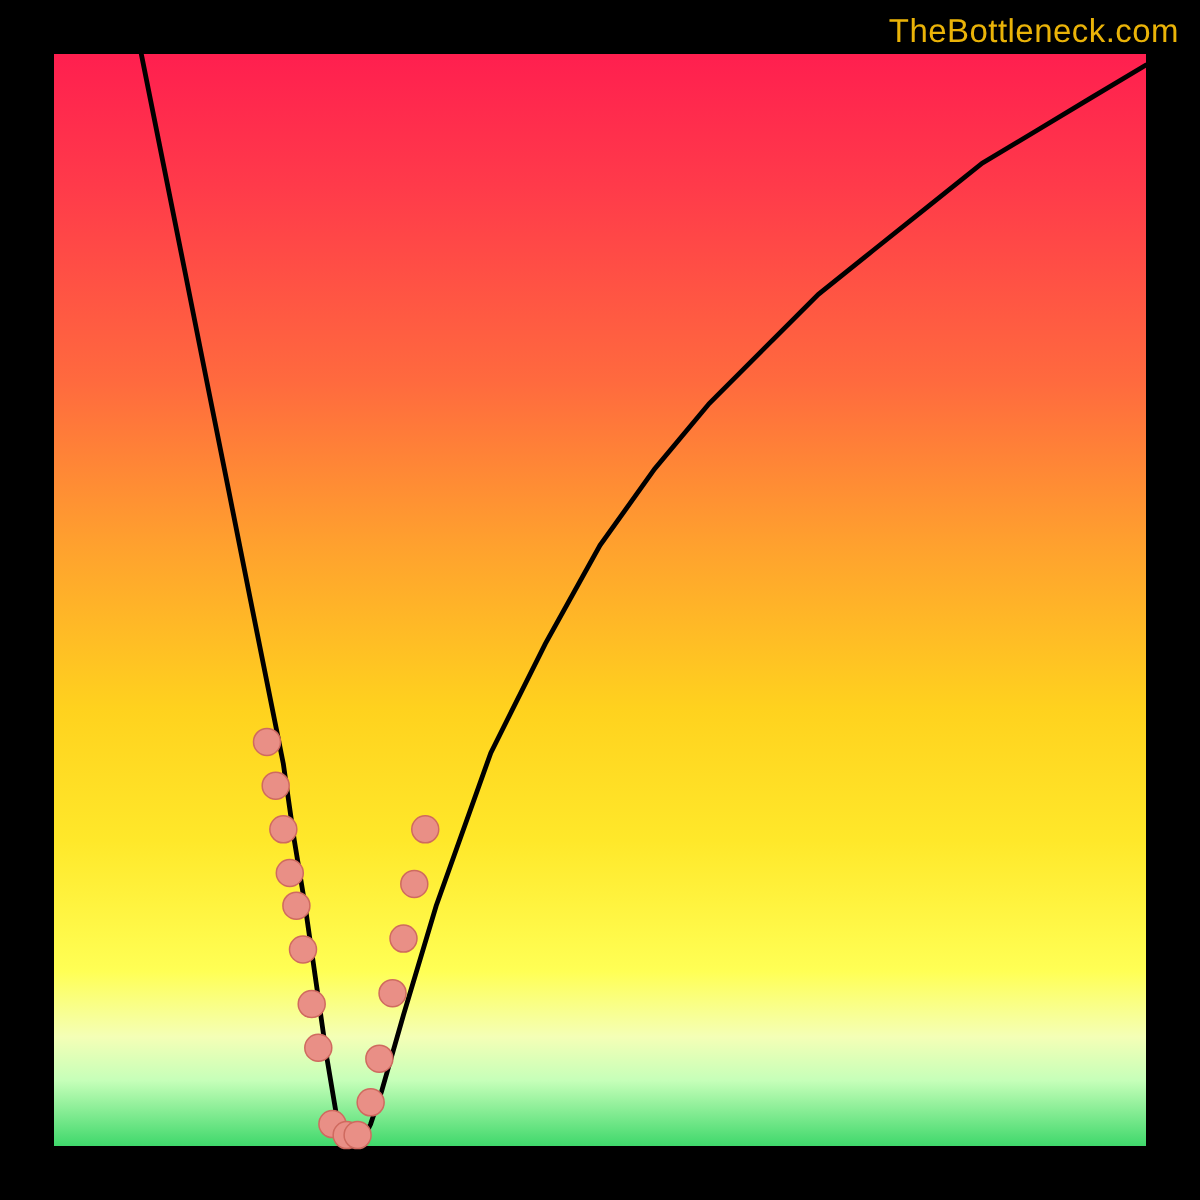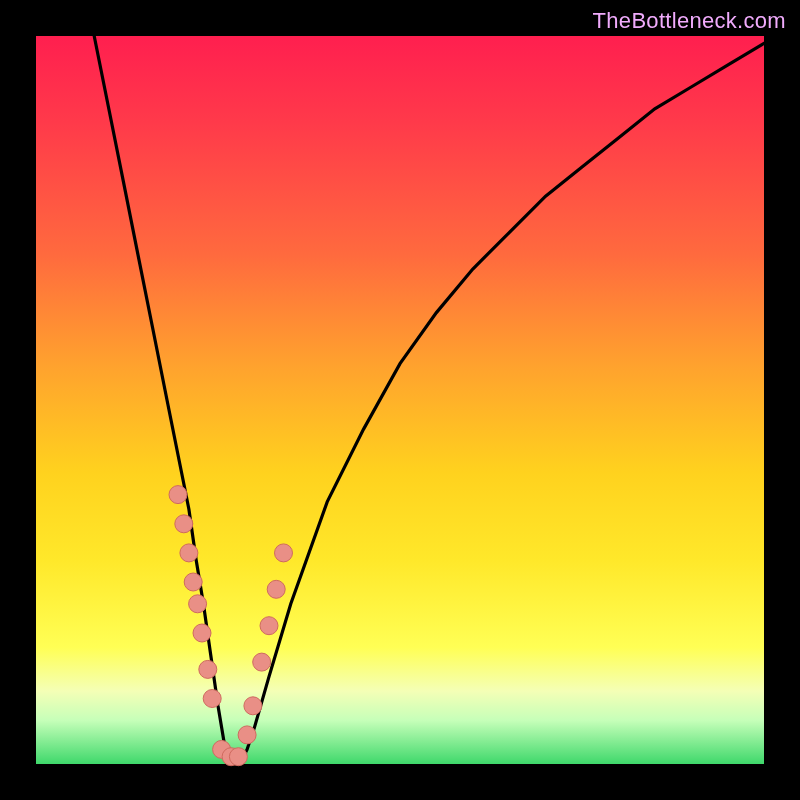--- a/index.html
+++ b/index.html
@@ -36,21 +36,21 @@
       #ffff55 84%,
       #f4ffb6 90%,
       #c6ffb9 94%,
       #3fd86b 100%
     );
   }
   .watermark {
     position: absolute;
     top: 8px;
     right: 14px;
-    color: #f0abfc;
+    color: #eab308;
     font-size: 22px;
     font-weight: 500;
     letter-spacing: 0.3px;
     user-select: none;
   }
   svg.curve {
     position: absolute;
     left: 0;
     top: 0;
     width: 728px;

